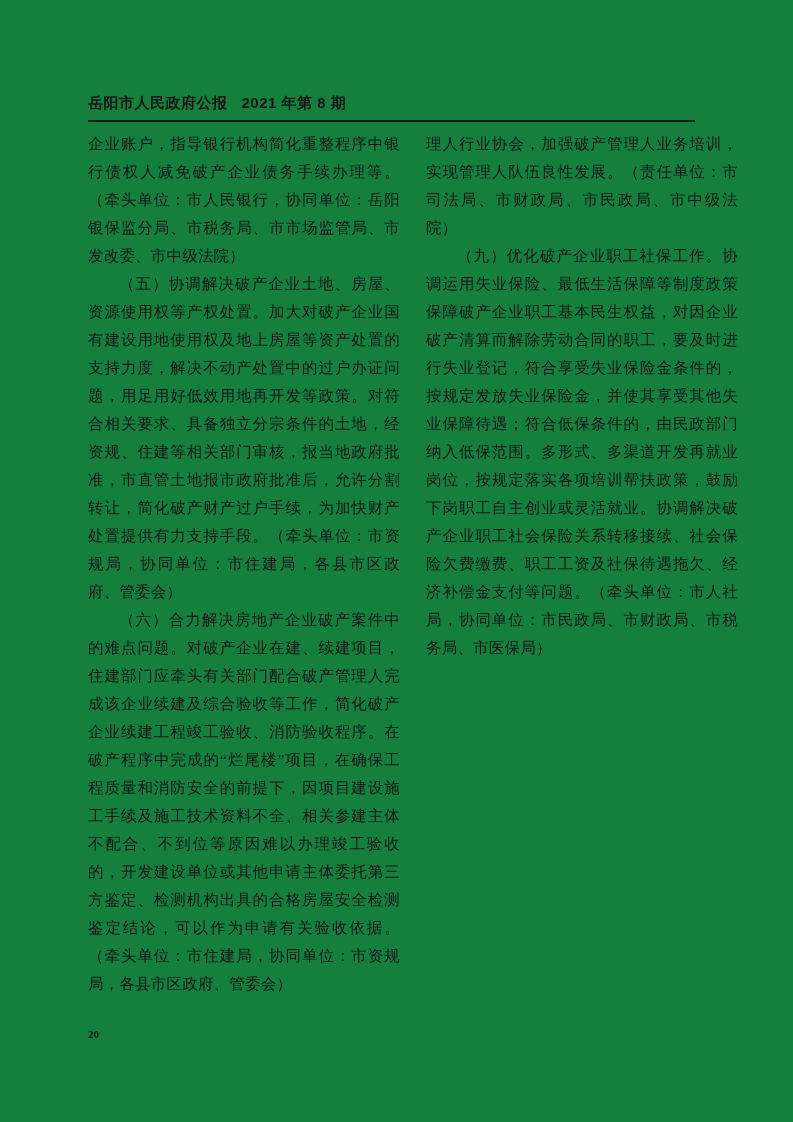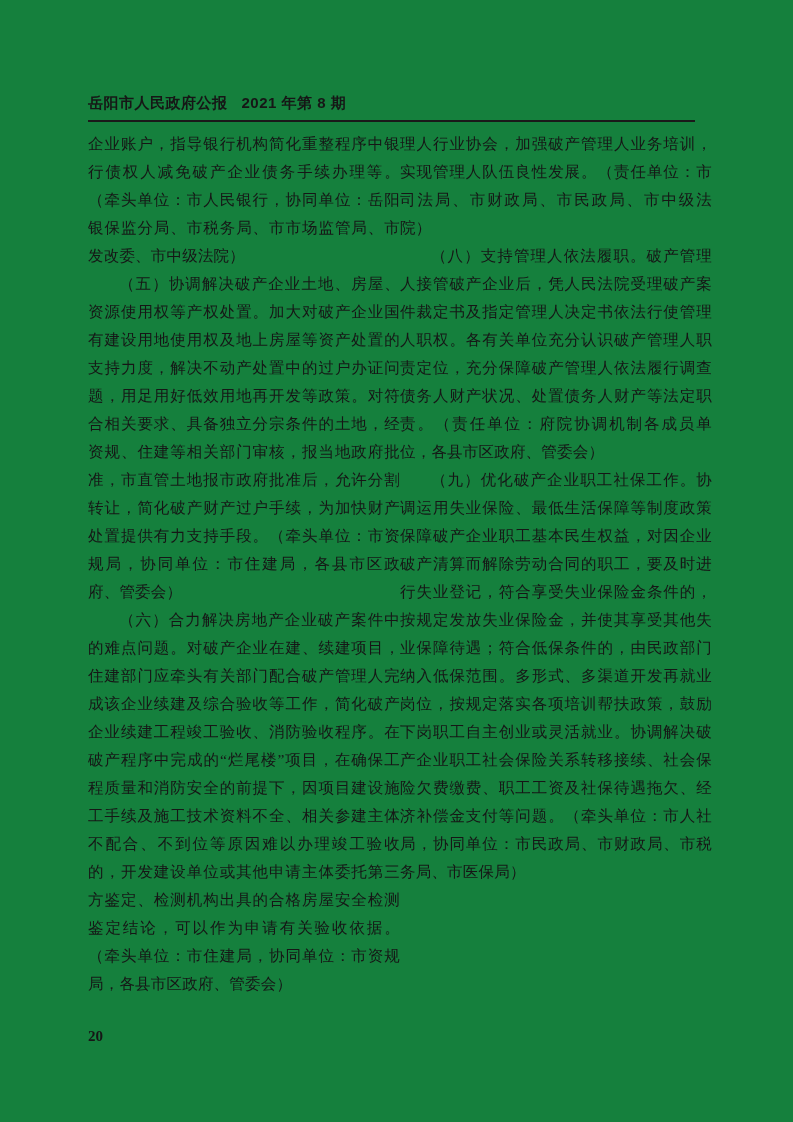--- a/index.html
+++ b/index.html
@@ -26,36 +26,37 @@
     letter-spacing: 0.5px;
     white-space: nowrap;
   }
   .header .issue { margin-left: 14px; }
   .columns {
     position: absolute;
     left: 88px;
     top: 130px;
     width: 650px;
     display: flex;
+    gap: 26px;
   }
   .col { width: 312px; }
   .col p {
     margin: 0;
     font-size: 15.5px;
     line-height: 28px;
     text-align: justify;
     text-justify: inter-ideograph;
     letter-spacing: 0.2px;
   }
   .col p.indent { text-indent: 2em; }
   .page-number {
     position: absolute;
     left: 88px;
     top: 1028px;
-    font-size: 15px;
+    font-size: 11px;
     font-weight: 700;
     font-family: "Liberation Serif", "DejaVu Serif", serif;
   }
 </style>
 </head>
 <body>
 
 <div class="page">
 
   <div class="header">
@@ -63,20 +64,19 @@
   </div>
 
   <div class="columns">
     <div class="col">
       <p>企业账户，指导银行机构简化重整程序中银行债权人减免破产企业债务手续办理等。（牵头单位：市人民银行，协同单位：岳阳银保监分局、市税务局、市市场监管局、市发改委、市中级法院）</p>
       <p class="indent">（五）协调解决破产企业土地、房屋、资源使用权等产权处置。加大对破产企业国有建设用地使用权及地上房屋等资产处置的支持力度，解决不动产处置中的过户办证问题，用足用好低效用地再开发等政策。对符合相关要求、具备独立分宗条件的土地，经资规、住建等相关部门审核，报当地政府批准，市直管土地报市政府批准后，允许分割转让，简化破产财产过户手续，为加快财产处置提供有力支持手段。（牵头单位：市资规局，协同单位：市住建局，各县市区政府、管委会）</p>
       <p class="indent">（六）合力解决房地产企业破产案件中的难点问题。对破产企业在建、续建项目，住建部门应牵头有关部门配合破产管理人完成该企业续建及综合验收等工作，简化破产企业续建工程竣工验收、消防验收程序。在破产程序中完成的“烂尾楼”项目，在确保工程质量和消防安全的前提下，因项目建设施工手续及施工技术资料不全、相关参建主体不配合、不到位等原因难以办理竣工验收的，开发建设单位或其他申请主体委托第三方鉴定、检测机构出具的合格房屋安全检测鉴定结论，可以作为申请有关验收依据。（牵头单位：市住建局，协同单位：市资规局，各县市区政府、管委会）</p>
     </div>
     <div class="col">
       <p>理人行业协会，加强破产管理人业务培训，实现管理人队伍良性发展。（责任单位：市司法局、市财政局、市民政局、市中级法院）</p>
-      <p class="indent">（八）支持管理人依法履职。破产管理人接管破产企业后，凭人民法院受理破产案件裁定书及指定管理人决定书依法行使管理人职权。各有关单位充分认识破产管理人职责定位，充分保障破产管理人依法履行调查债务人财产状况、处置债务人财产等法定职责。（责任单位：府院协调机制各成员单位，各县市区政府、管委会）</p>
       <p class="indent">（九）优化破产企业职工社保工作。协调运用失业保险、最低生活保障等制度政策保障破产企业职工基本民生权益，对因企业破产清算而解除劳动合同的职工，要及时进行失业登记，符合享受失业保险金条件的，按规定发放失业保险金，并使其享受其他失业保障待遇；符合低保条件的，由民政部门纳入低保范围。多形式、多渠道开发再就业岗位，按规定落实各项培训帮扶政策，鼓励下岗职工自主创业或灵活就业。协调解决破产企业职工社会保险关系转移接续、社会保险欠费缴费、职工工资及社保待遇拖欠、经济补偿金支付等问题。（牵头单位：市人社局，协同单位：市民政局、市财政局、市税务局、市医保局）</p>
     </div>
   </div>
 
   <div class="page-number">20</div>
 
 </div>
 
 </body></html>

